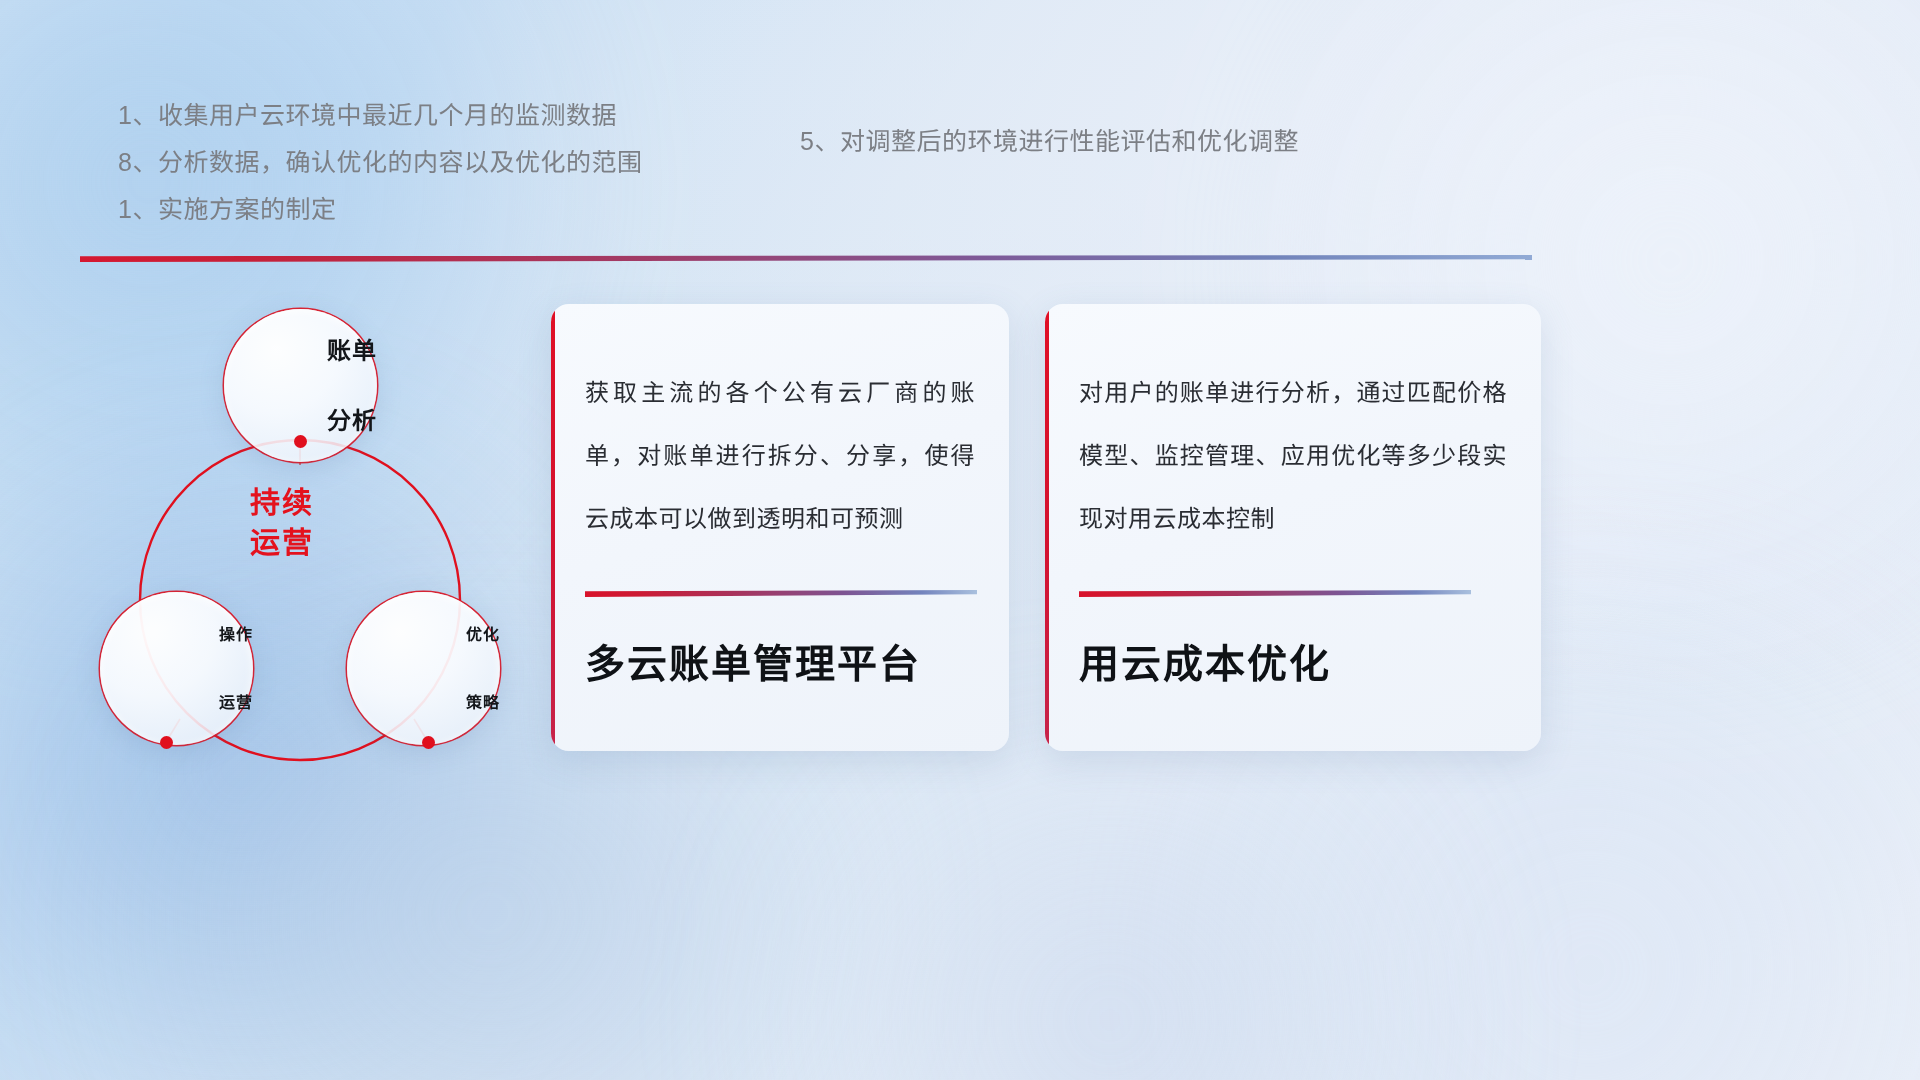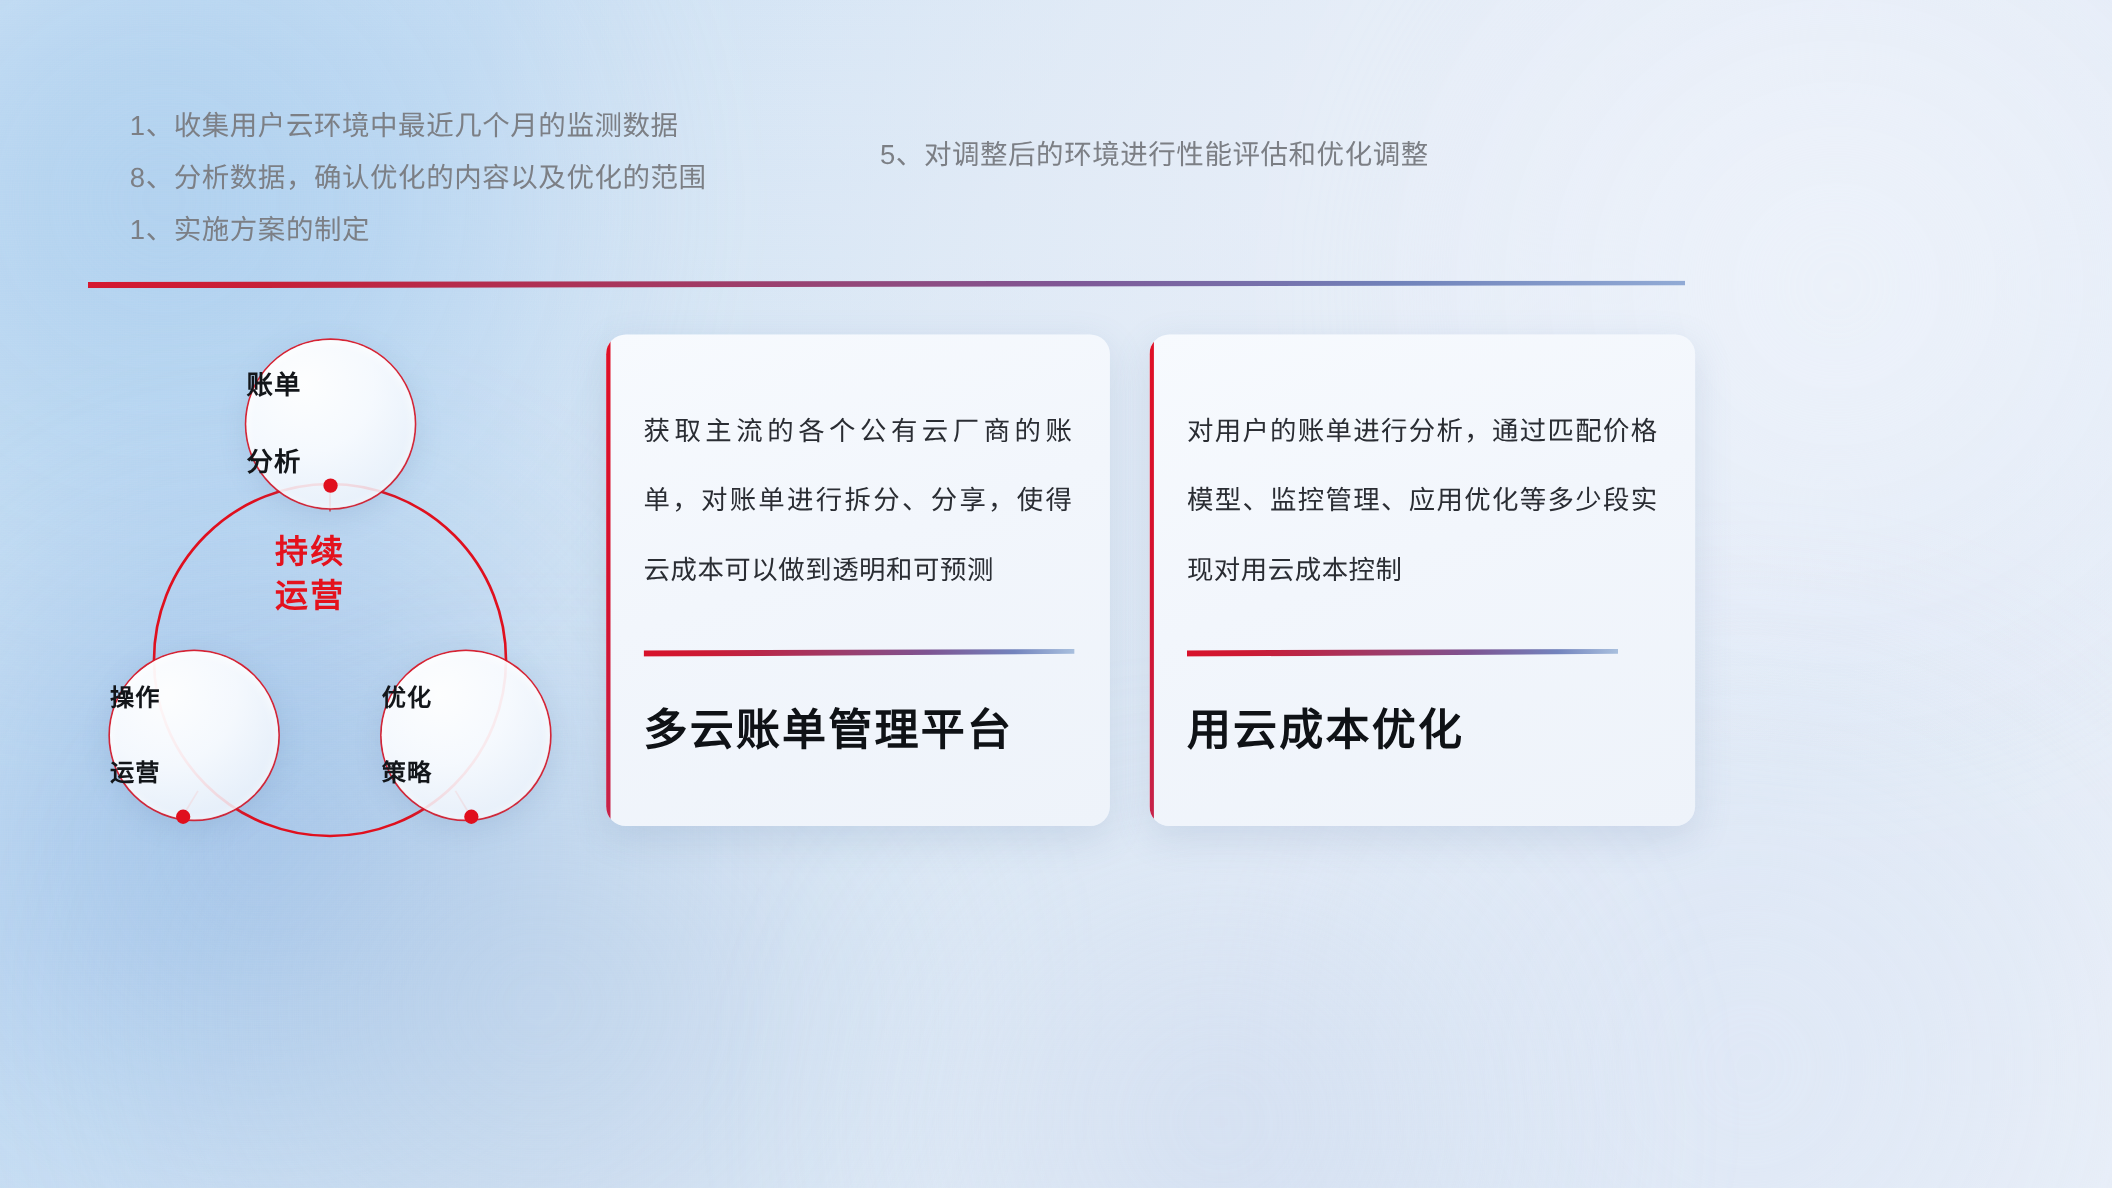--- a/index.html
+++ b/index.html
@@ -62,26 +62,26 @@
 
   
   .venn{ position:absolute; left:82px; top:295px; width:455px; height:465px; }
   .venn svg{ position:absolute; inset:0; overflow:visible; }
 
   .bubble{
     position:absolute; border-radius:50%;
     background:
       radial-gradient(circle at 34% 26%, rgba(255,255,255,.97) 0%, rgba(250,252,255,.92) 42%, rgba(232,240,250,.80) 100%);
     box-shadow: 0 6px 26px rgba(90,120,165,.18), inset 0 2px 10px rgba(255,255,255,.85);
-    display:flex; flex-direction:column; align-items:flex-start; justify-content:center;
+    display:flex; flex-direction:column; align-items:flex-end; justify-content:center;
     color:#13161a; font-weight:bold; letter-spacing:1px;gap:38px;
   }
   .bub-top{ left:142px; top:14px; width:153px; height:153px; font-size:24px; line-height:32px; }
-  .bub-bl { left:18px;  top:297px; width:153px; height:153px; font-size:22px; line-height:30px; }
-  .bub-br { left:265px; top:297px; width:153px; height:153px; font-size:22px; line-height:30px; }
+  .bub-bl { left:18px;  top:297px; width:153px; height:153px; font-size:16px; line-height:30px; }
+  .bub-br { left:265px; top:297px; width:153px; height:153px; font-size:16px; line-height:30px; }
 
   .venn-center{
     position:absolute; left:168px; top:188px; width:120px; 
     color:#e4121d; font-weight:bold; font-size:30px; line-height:40px; letter-spacing:2px;
   }
   .dot{ position:absolute; width:13px; height:13px; border-radius:50%; background:#e00f1d; }
   .dot-top{ left:212px; top:140px; }
   .dot-bl { left:78px;  top:441px; }
   .dot-br { left:340px; top:441px; }
 

